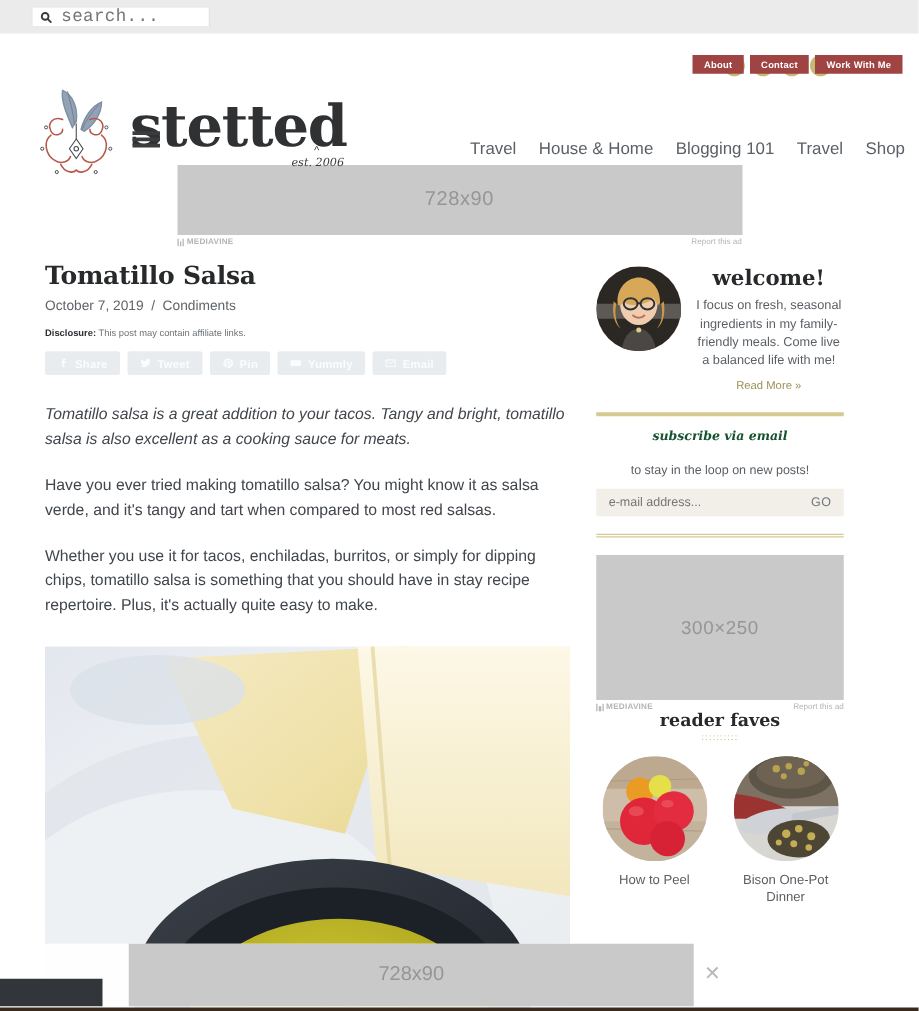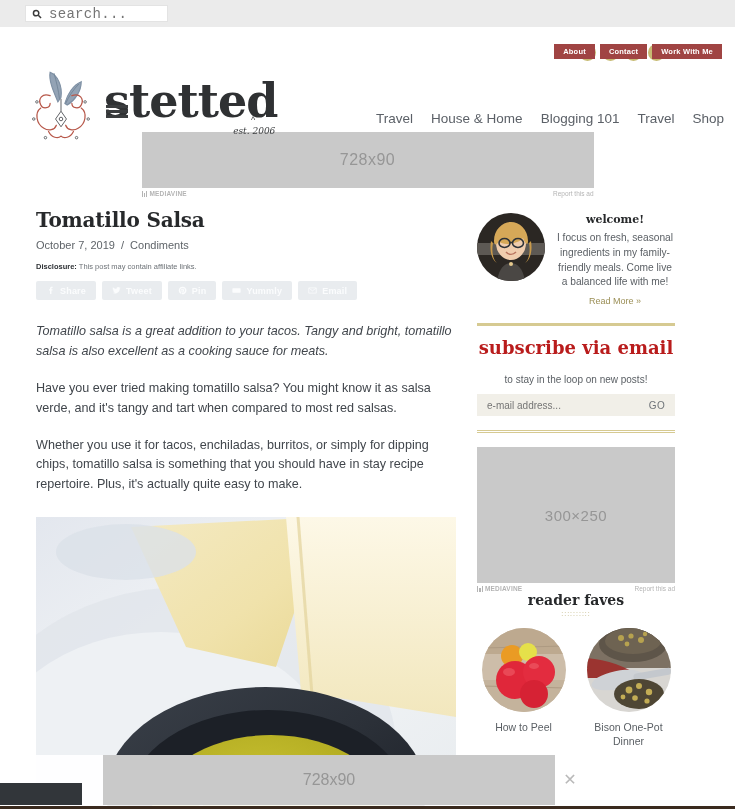--- a/index.html
+++ b/index.html
@@ -119,44 +119,44 @@
   }
   .para { font-size: 12.6px; line-height: 1.58; color: #41464c; margin-top: 17px; }
 
   .hero { margin-top: 22px; width: 420px; height: 290px; overflow: hidden; position: relative; }
 
   
   .welcome { display: flex; gap: 10px; align-items: flex-start; padding-top: 5px; }
   .avatar { width: 68px; height: 68px; border-radius: 50%; overflow: hidden; flex: none; position: relative; }
   .welcome-txt { text-align: center; flex: 1; }
   .w-title {
-    font-family: "DejaVu Serif", serif; font-weight: bold; font-size: 11px;
+    font-family: "DejaVu Serif", serif; font-weight: bold; font-size: 17px;
     color: #27292b; margin-bottom: 5px;
   }
   .w-body { font-size: 10.2px; line-height: 1.45; color: #5a5f64; }
   .w-more { font-size: 9px; color: #9b8f56; margin-top: 6px; cursor: pointer; }
 
   .rule { height: 3px; background: #d6ca92; margin: 17px 0 0 0; border-top: 1px solid #d6ca92; }
   .rule2 { border-top: 3px double #d6ca92; height: 0; margin: 14px 0 0 0; }
 
   .sub-wrap { text-align: center; padding-top: 11px; }
-  .sub-title { font-family: "DejaVu Serif", serif; font-weight: bold; font-size: 18px; color: #b91c1c; }
+  .sub-title { font-family: "DejaVu Serif", serif; font-weight: bold; font-size: 10px; color: #14532d; font-style: italic; }
   .sub-sub { font-size: 10px; color: #5a5f64; margin-top: 16px; }
   .sub-field {
     margin-top: 9px; background: #f1efe8; height: 22px;
     display: flex; align-items: center; padding: 0 10px;
   }
   .sub-field input {
     border: 0; background: transparent; outline: 0; flex: 1;
     font-size: 10px; color: #8d8d87; font-family: "Liberation Sans", sans-serif;
   }
   .sub-go { font-size: 10px; color: #6f7479; cursor: pointer; letter-spacing: .3px; }
 
   .side-ad { margin-top: 14px; }
-  .side-ad .ad-box { height: 136px; font-size: 15px; }
+  .side-ad .ad-box { height: 116px; font-size: 15px; }
 
   .faves { text-align: center; }
   .faves-title { font-family: "DejaVu Serif", serif; font-weight: bold; font-size: 14px; color: #27292b; }
   .dots { font-size: 7px; color: #b9ad74; letter-spacing: 1px; margin-top: 2px; }
   .fave-grid { display: flex; gap: 12px; margin-top: 11px; }
   .fave { flex: 1; }
   .fave-thumb { width: 84px; height: 84px; border-radius: 50%; overflow: hidden; margin: 0 auto; position: relative; }
   .fave-label { font-size: 10.5px; color: #5a5f64; margin-top: 9px; line-height: 1.3; }
 
   

